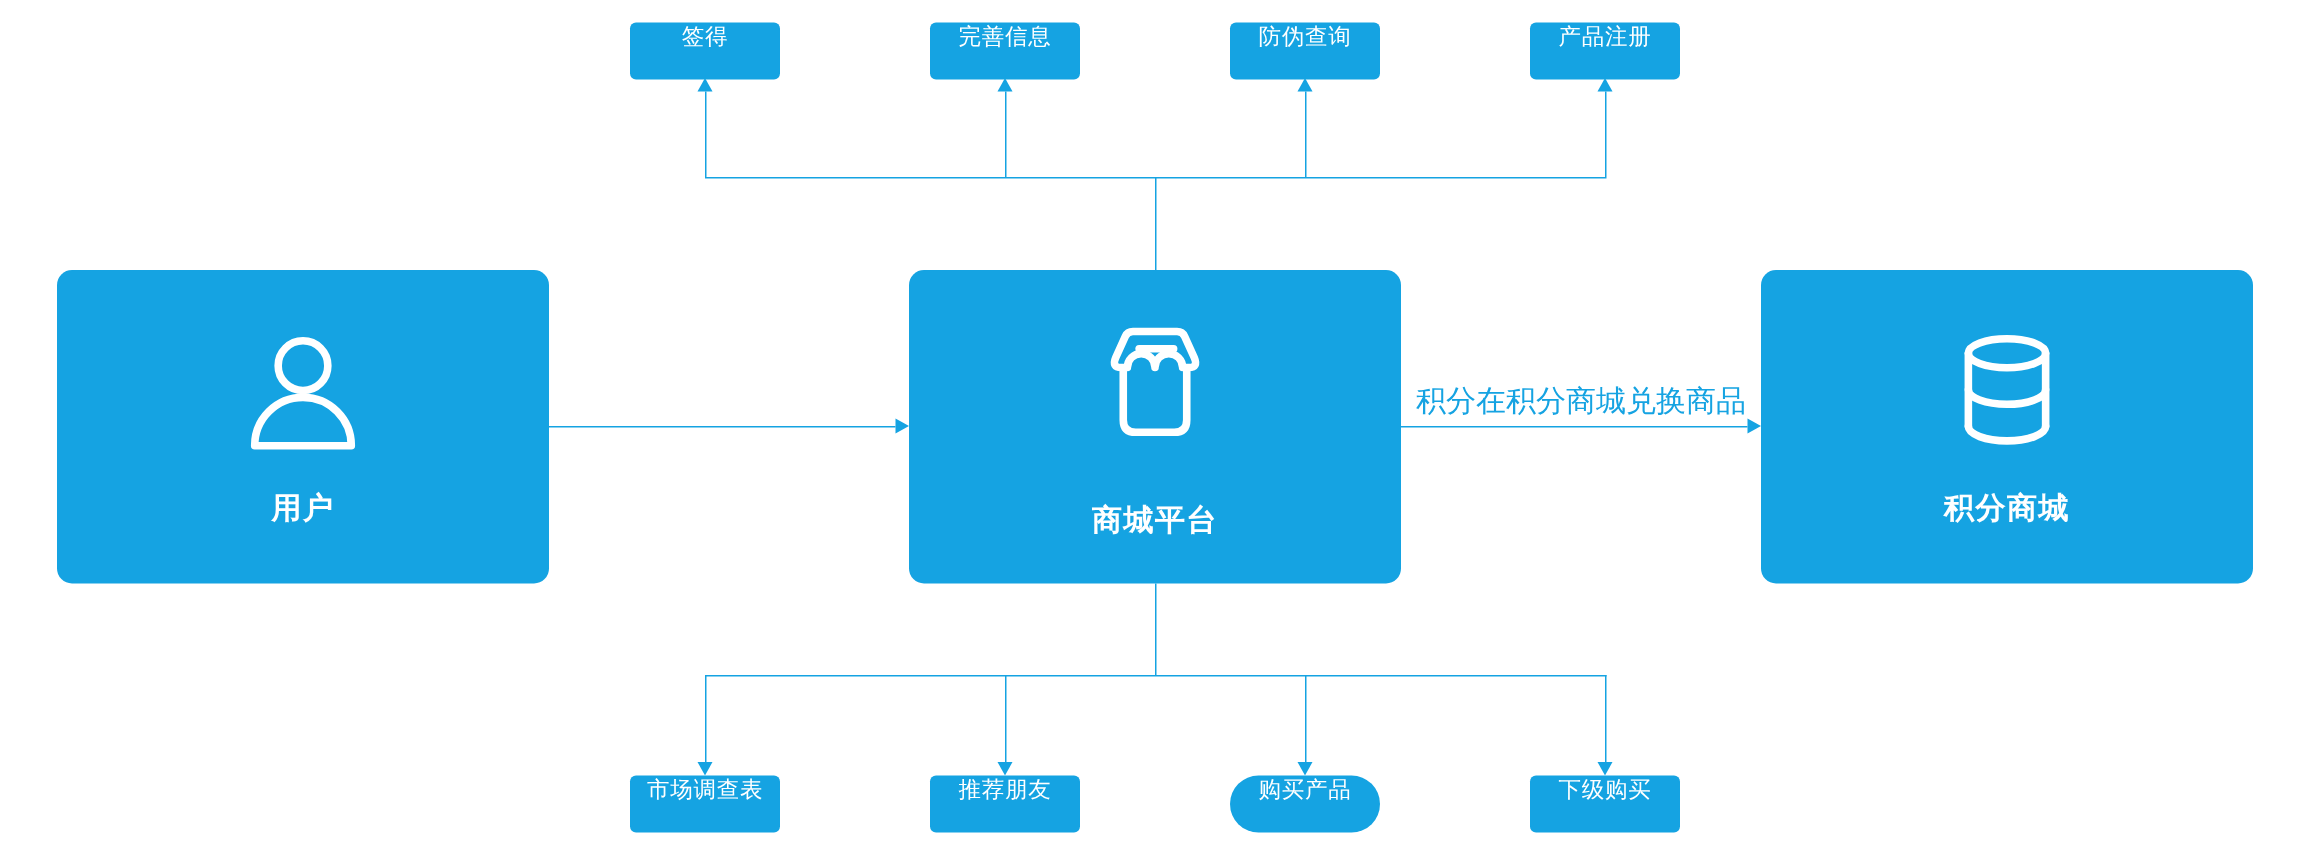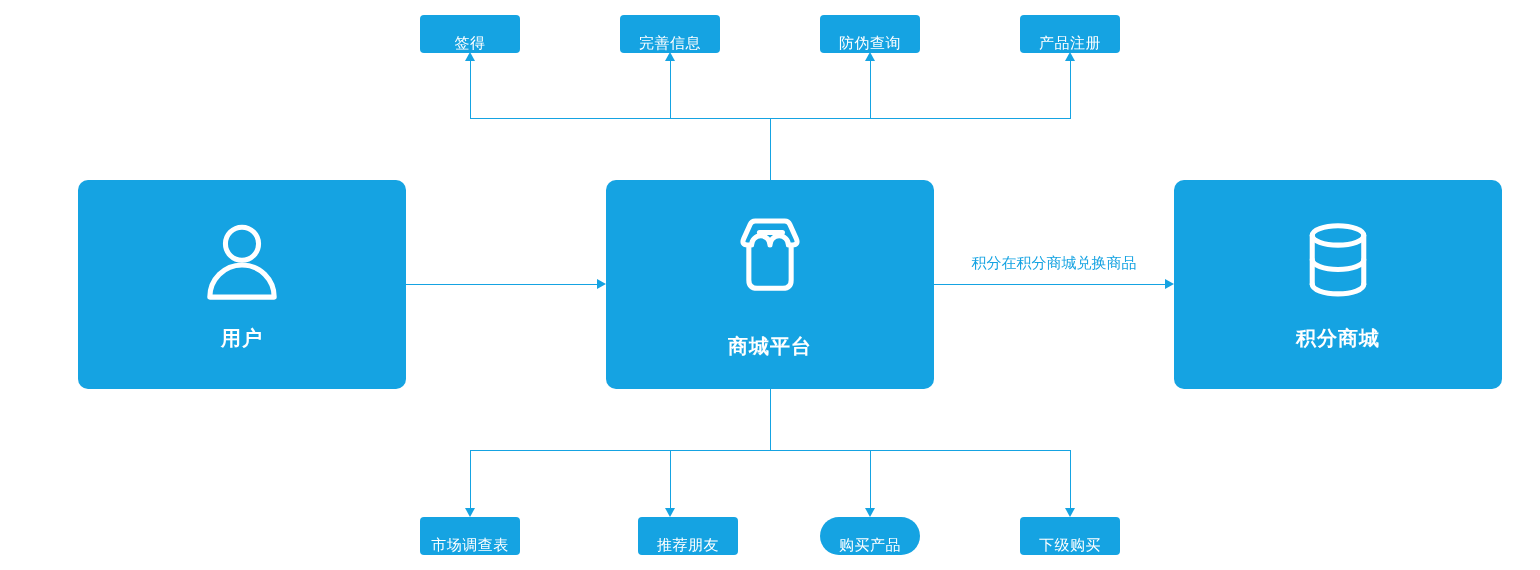--- a/index.html
+++ b/index.html
@@ -16,41 +16,41 @@
     display: flex; flex-direction: column; align-items: center; justify-content: center;
     gap: 15px; cursor: default;
   }
   .node-lg .lbl { color: #ffffff; font-size: 20px; font-weight: bold; letter-spacing: 1px; }
   .node-lg svg { display: block; }
 
   
   .node-sm {
     position: absolute; width: 100px; height: 38px;
     background: var(--accent); border-radius: 4px;
-    display: flex; align-items: flex-end; justify-content: center;
+    display: flex; align-items: flex-start; justify-content: center;
     color: #ffffff; font-size: 15px; letter-spacing: 0.5px;
   }
   .row-top { top: 15px; }
   .row-bottom { top: 517px; }
 
   
   .hline, .vline { position: absolute; background: var(--accent); }
   .hline { height: 1px; }
   .vline { width: 1px; }
 
   
   .arr { position: absolute; width: 0; height: 0; }
   .arr-up    { border-left: 5px solid transparent; border-right: 5px solid transparent; border-bottom: 9px solid var(--accent); }
   .arr-down  { border-left: 5px solid transparent; border-right: 5px solid transparent; border-top: 9px solid var(--accent); }
   .arr-right { border-top: 5px solid transparent; border-bottom: 5px solid transparent; border-left: 9px solid var(--accent); }
 
   
   .edge-label {
     position: absolute; left: 944px; top: 254px; width: 220px;
-    text-align: center; font-size: 15px; color: var(--accent); white-space: nowrap;
+    text-align: center; font-size: 20px; color: var(--accent); white-space: nowrap;
   }
 </style>
 </head>
 <body>
 
 <div class="canvas">
 
   <div class="vline" style="left:770px; top:118px; height:62px;"></div>
   <div class="hline" style="left:470px; top:118px; width:601px;"></div>
 
@@ -88,21 +88,21 @@
   <div class="node-sm row-top" style="left:620px;">
     <span>完善信息</span>
   </div>
   <div class="node-sm row-top" style="left:820px;font-family:Liberation Mono, monospace;">
     <span>防伪查询</span>
   </div>
   <div class="node-sm row-top" style="left:1020px;">
     <span>产品注册</span>
   </div>
 
-  <div class="node-lg" style="left:38px;margin-left:40px;">
+  <div class="node-lg" style="left:38px;">
     <span>
       <svg width="92" height="92" viewBox="0 0 100 100" fill="none" stroke="#ffffff" stroke-width="5.5" stroke-linecap="round" stroke-linejoin="round">
         <circle cx="50" cy="28" r="18"></circle>
         <path d="M15 86 a35 35 0 0 1 70 0 Z"></path>
       </svg>
     </span>
     <span class="lbl">用户</span>
   </div>
 
   <div class="node-lg" style="left:606px;gap:31px;">
@@ -125,21 +125,21 @@
         <path d="M22 72 A28 10.5 0 0 0 78 72"></path>
         <path d="M22 45.5 A28 10.5 0 0 0 78 45.5"></path>
       </svg>
     </span>
     <span class="lbl">积分商城</span>
   </div>
 
   <div class="node-sm row-bottom" style="left:420px;">
     <span>市场调查表</span>
   </div>
-  <div class="node-sm row-bottom" style="left:620px;margin-left:18px;">
+  <div class="node-sm row-bottom" style="left:620px;">
     <span>推荐朋友</span>
   </div>
   <div class="node-sm row-bottom" style="left:820px;border-radius:19px;">
     <span>购买产品</span>
   </div>
   <div class="node-sm row-bottom" style="left:1020px;">
     <span>下级购买</span>
   </div>
 
 </div>

